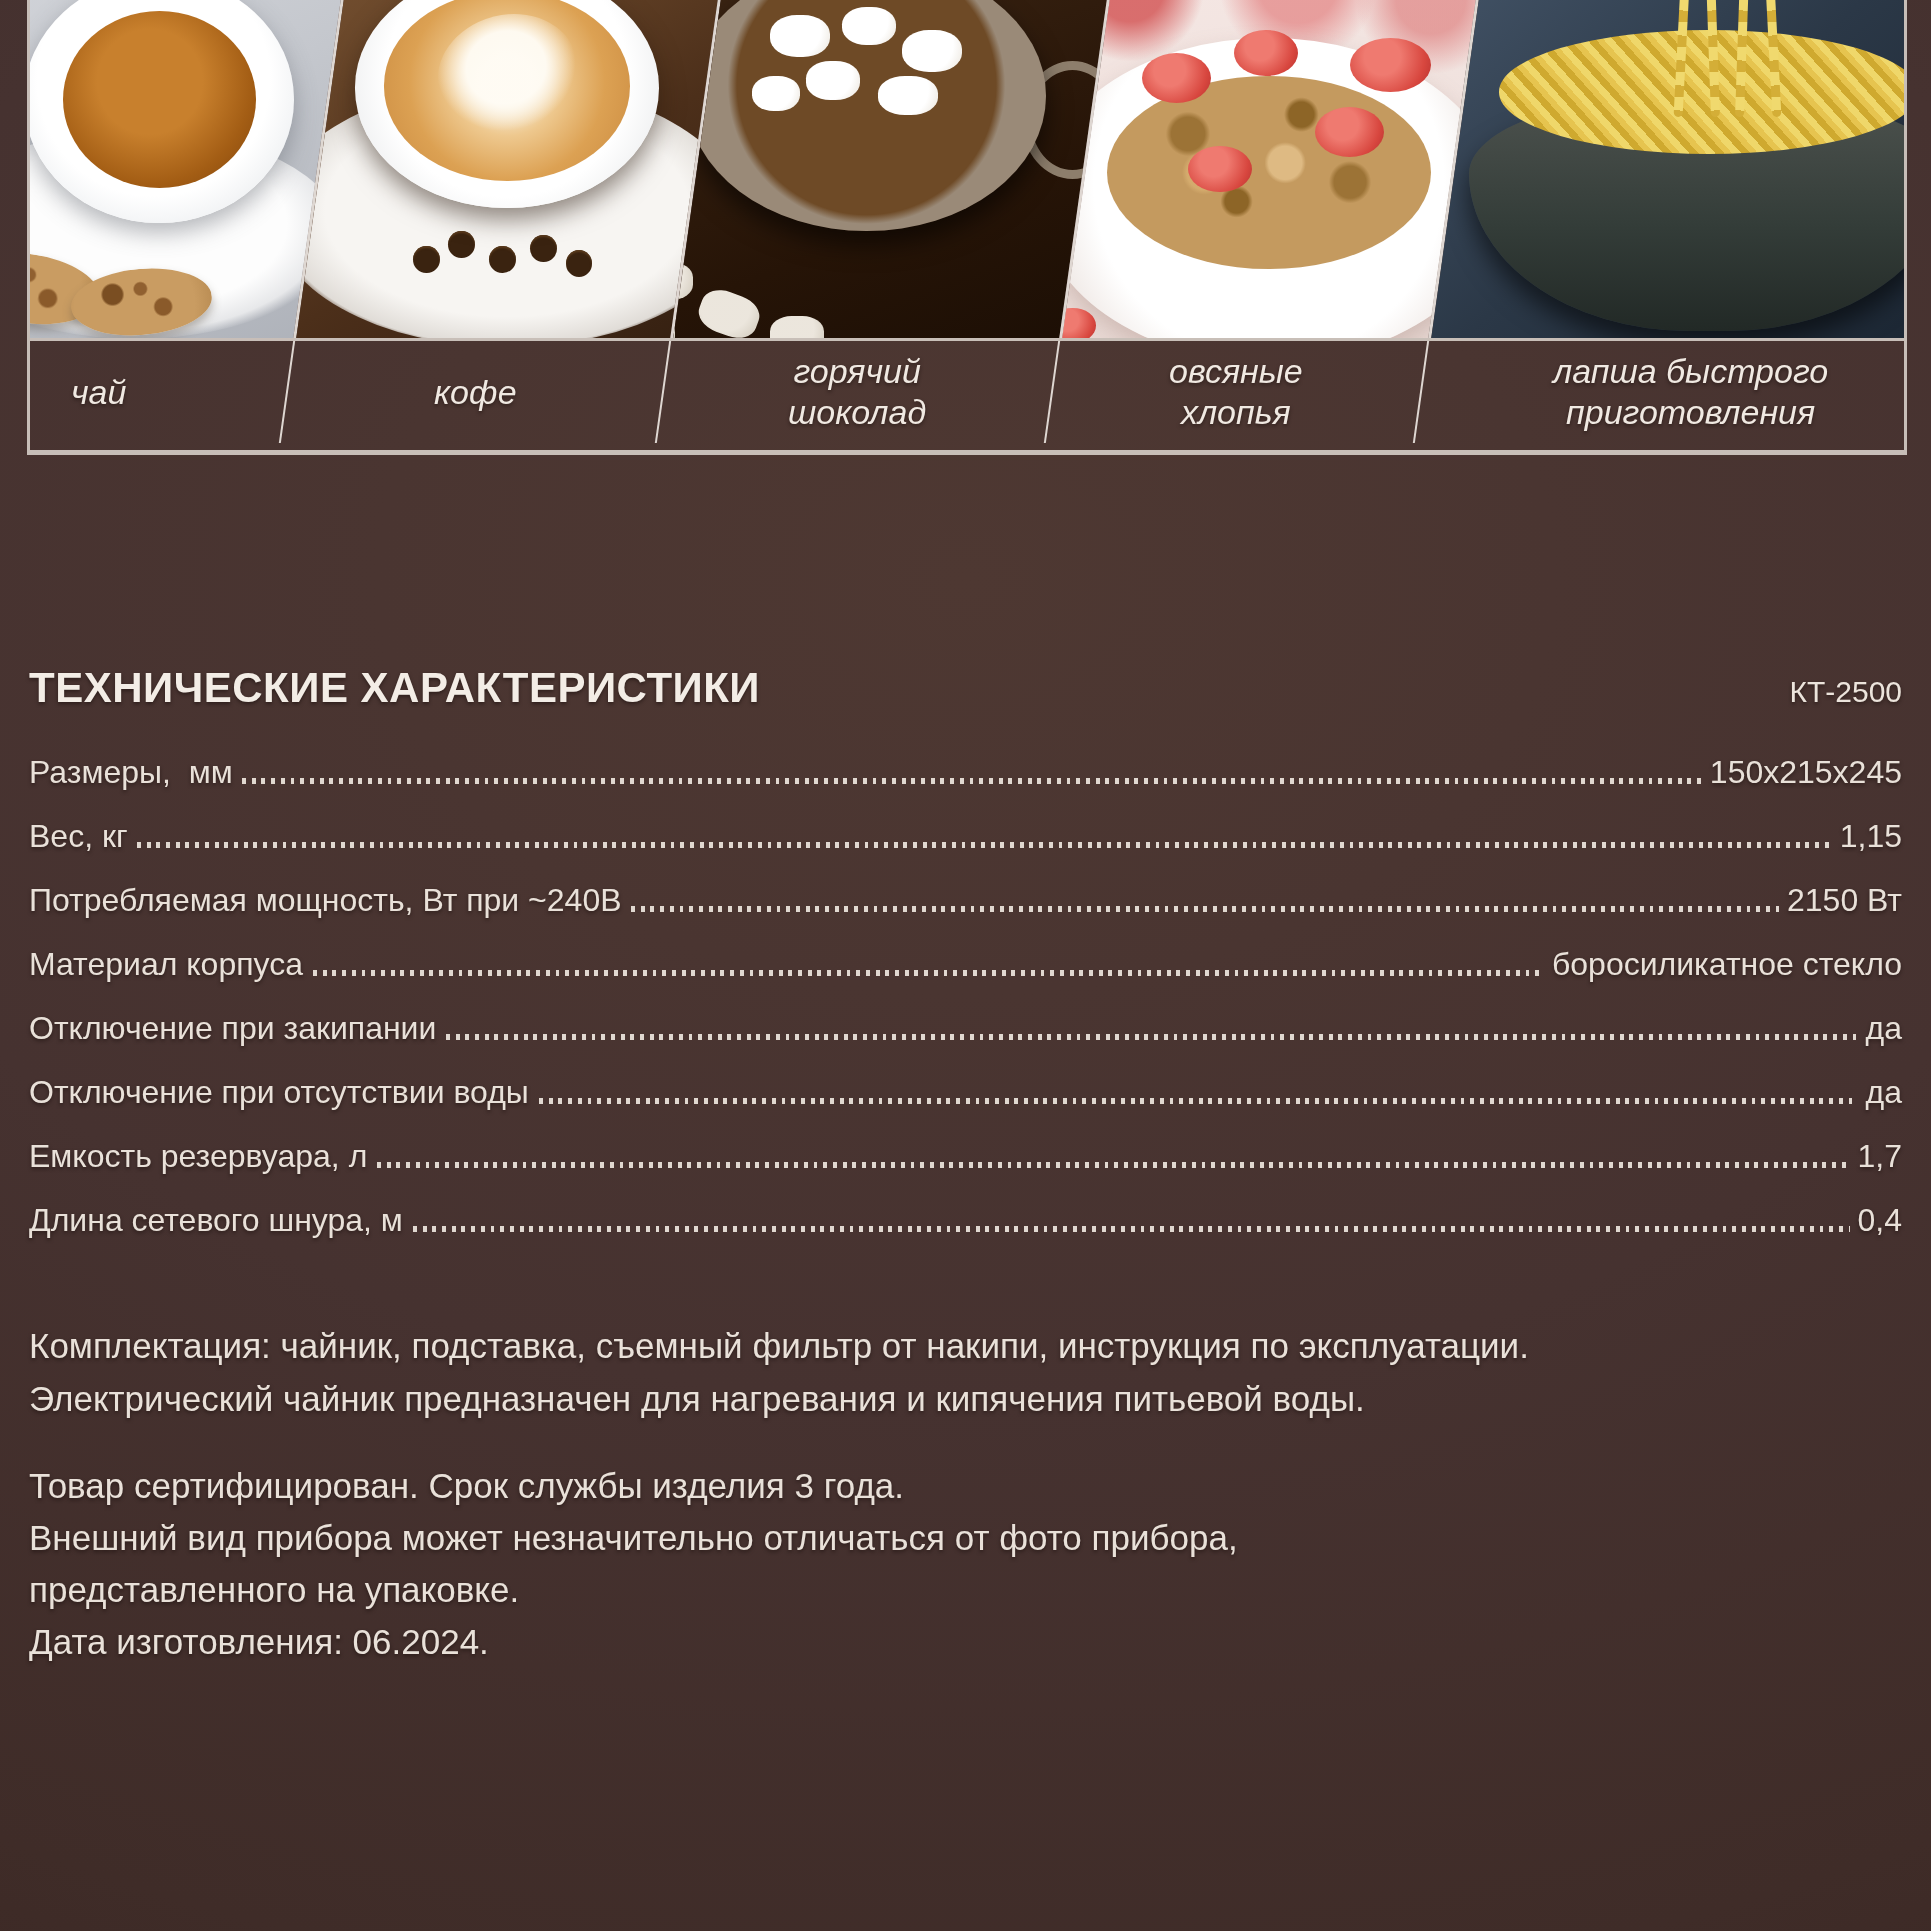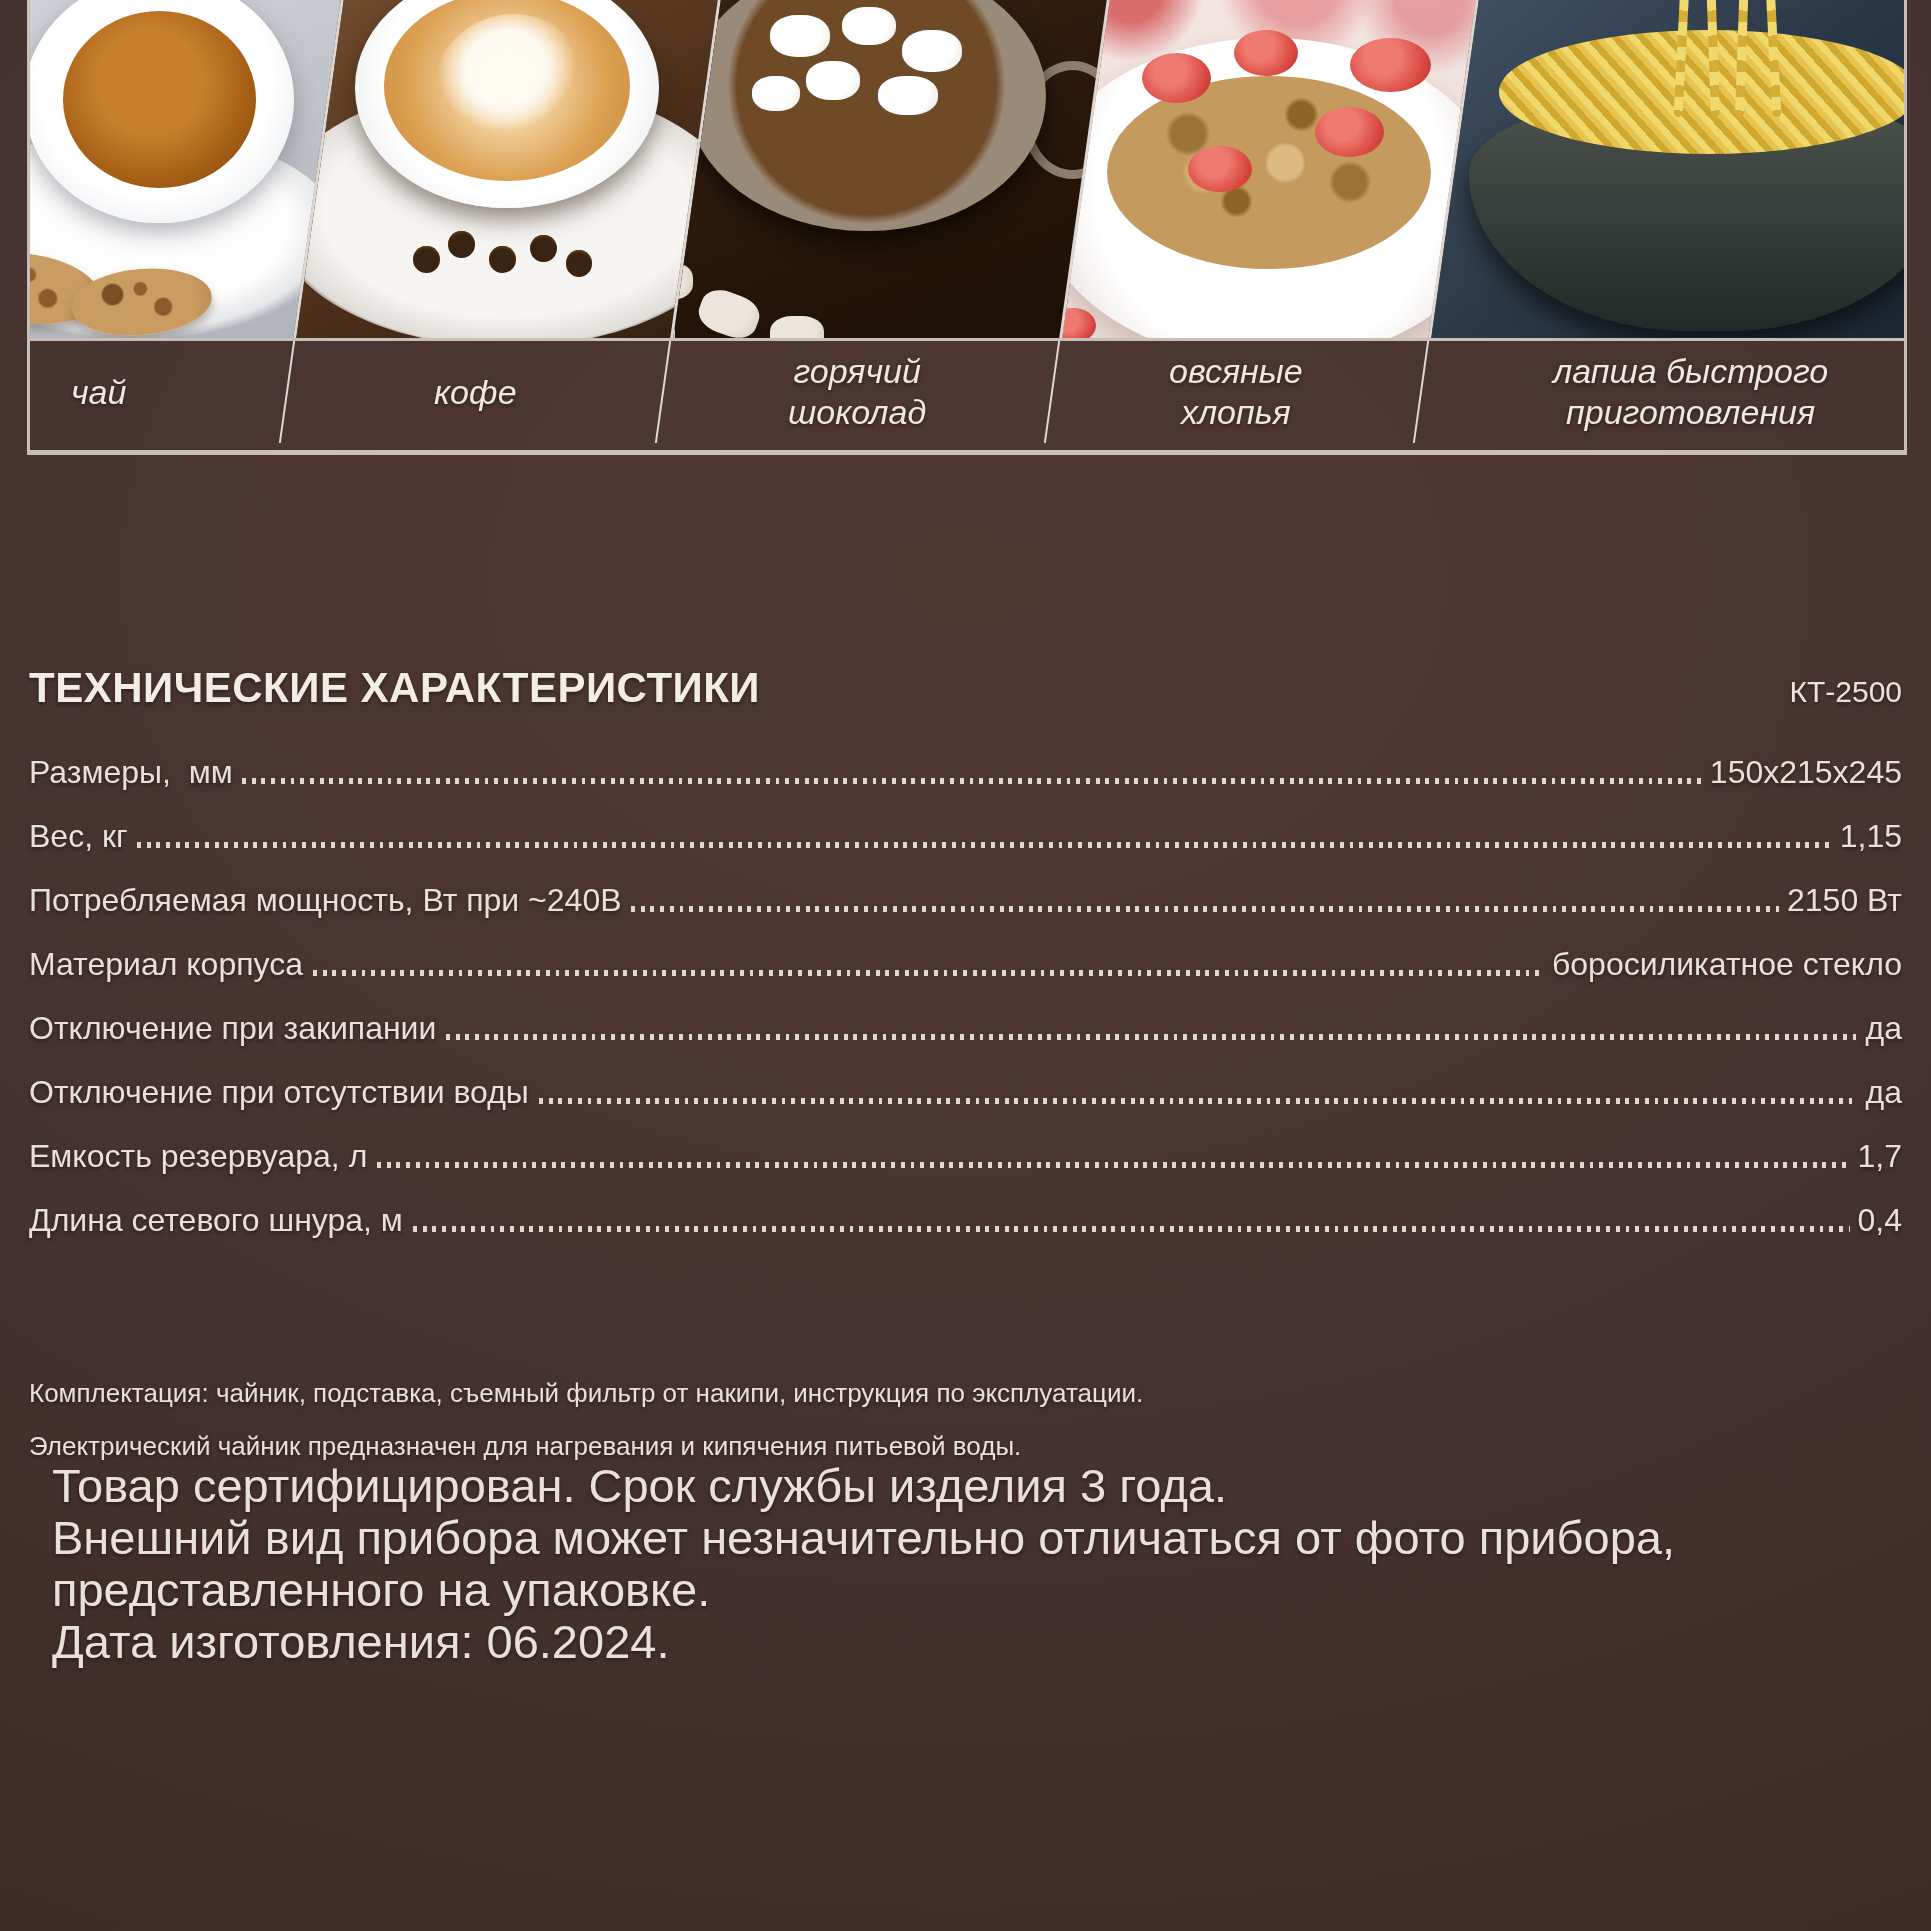--- a/index.html
+++ b/index.html
@@ -118,24 +118,24 @@
   .specs-title{font-weight:bold;font-size:42px;letter-spacing:0.5px;color:#f3ede6;
     text-shadow:0 1.9px 3.9px rgba(20,10,8,.5);}
   .specs-model{font-size:30px;color:#ece4dc;text-shadow:0 1.9px 3.9px rgba(20,10,8,.5);}
   .spec-row{display:flex;align-items:flex-end;height:64px;font-size:32px;color:#e9e1d9;
     text-shadow:0 1.9px 3.9px rgba(20,10,8,.5);}
   .spec-label{white-space:pre;}
   .spec-value{white-space:nowrap;}
   .leader{flex:1 1 auto;min-width:39px;height:5.8px;margin:0 7.7px 6.8px 9.7px;
     background:repeating-linear-gradient(to right,rgba(233,225,217,.95) 0 3.9px,rgba(233,225,217,0) 3.9px 9.7px);}
   
-  .notes{position:absolute;top:1319px;left:29px;right:29px;font-size:26px;line-height:53px;
-    color:#e9e1d9;text-shadow:0 1.9px 3.9px rgba(20,10,8,.5);margin-top:48px;}
-  .footer{position:absolute;top:1460px;left:29px;right:29px;font-size:47px;line-height:52px;
-    color:#e9e1d9;text-shadow:0 1.9px 3.9px rgba(20,10,8,.5);margin-left:23px;}
+  .notes{position:absolute;top:1319px;left:29px;right:29px;font-size:35px;line-height:53px;
+    color:#e9e1d9;text-shadow:0 1.9px 3.9px rgba(20,10,8,.5);}
+  .footer{position:absolute;top:1460px;left:29px;right:29px;font-size:35px;line-height:52px;
+    color:#e9e1d9;text-shadow:0 1.9px 3.9px rgba(20,10,8,.5);}
 </style>
 </head>
 <body>
 
 <div class="page">
 
   <div class="photo-frame">
     <div class="photos-row">
       <div class="cells">
         <div class="cell g1">

